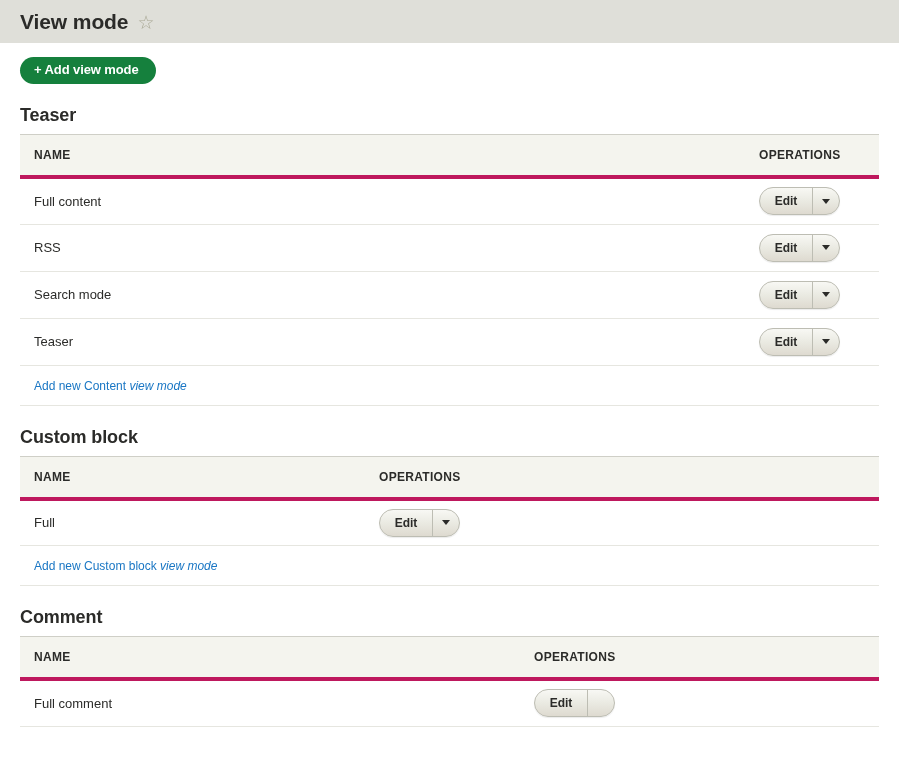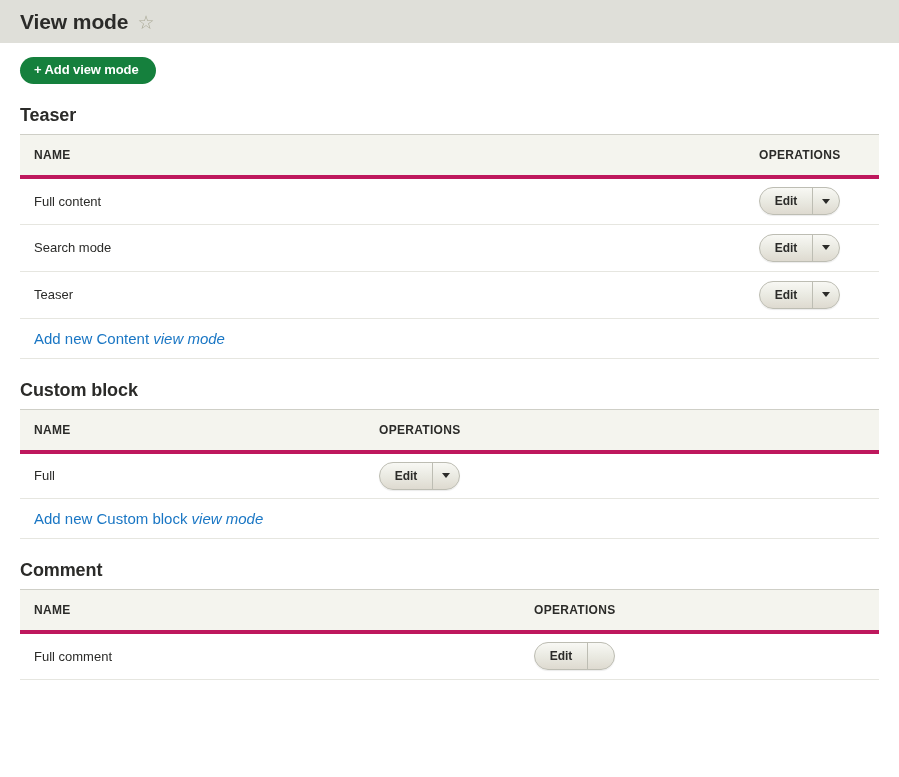--- a/index.html
+++ b/index.html
@@ -111,21 +111,21 @@
     height: 47px;
     vertical-align: middle;
   }
   table.vm-table tbody tr.add-row td {
     height: 40px;
     padding-left: 14px;
   }
   table.vm-table tbody tr.add-row a {
     color: #1976c4;
     text-decoration: none;
-    font-size: 15px;
+    font-size: 12px;
   }
   table.vm-table tbody tr.add-row a i {
     font-style: italic;
   }
   td.ops-cell { padding-left: 0; }
 
   
   .dropbutton {
     display: inline-flex;
     align-items: stretch;
@@ -201,20 +201,31 @@
         <td class="ops-cell">
           <span class="dropbutton">
             <span class="db-main">Edit</span>
             <span class="db-toggle">
                 <span class="caret-icon"></span>
               </span>
           </span>
         </td>
       </tr>
       <tr>
+        <td>RSS</td>
+        <td class="ops-cell">
+          <span class="dropbutton">
+            <span class="db-main">Edit</span>
+            <span class="db-toggle">
+                <span class="caret-icon"></span>
+              </span>
+          </span>
+        </td>
+      </tr>
+      <tr>
         <td>Search mode</td>
         <td class="ops-cell">
           <span class="dropbutton">
             <span class="db-main">Edit</span>
             <span class="db-toggle">
                 <span class="caret-icon"></span>
               </span>
           </span>
         </td>
       </tr>

